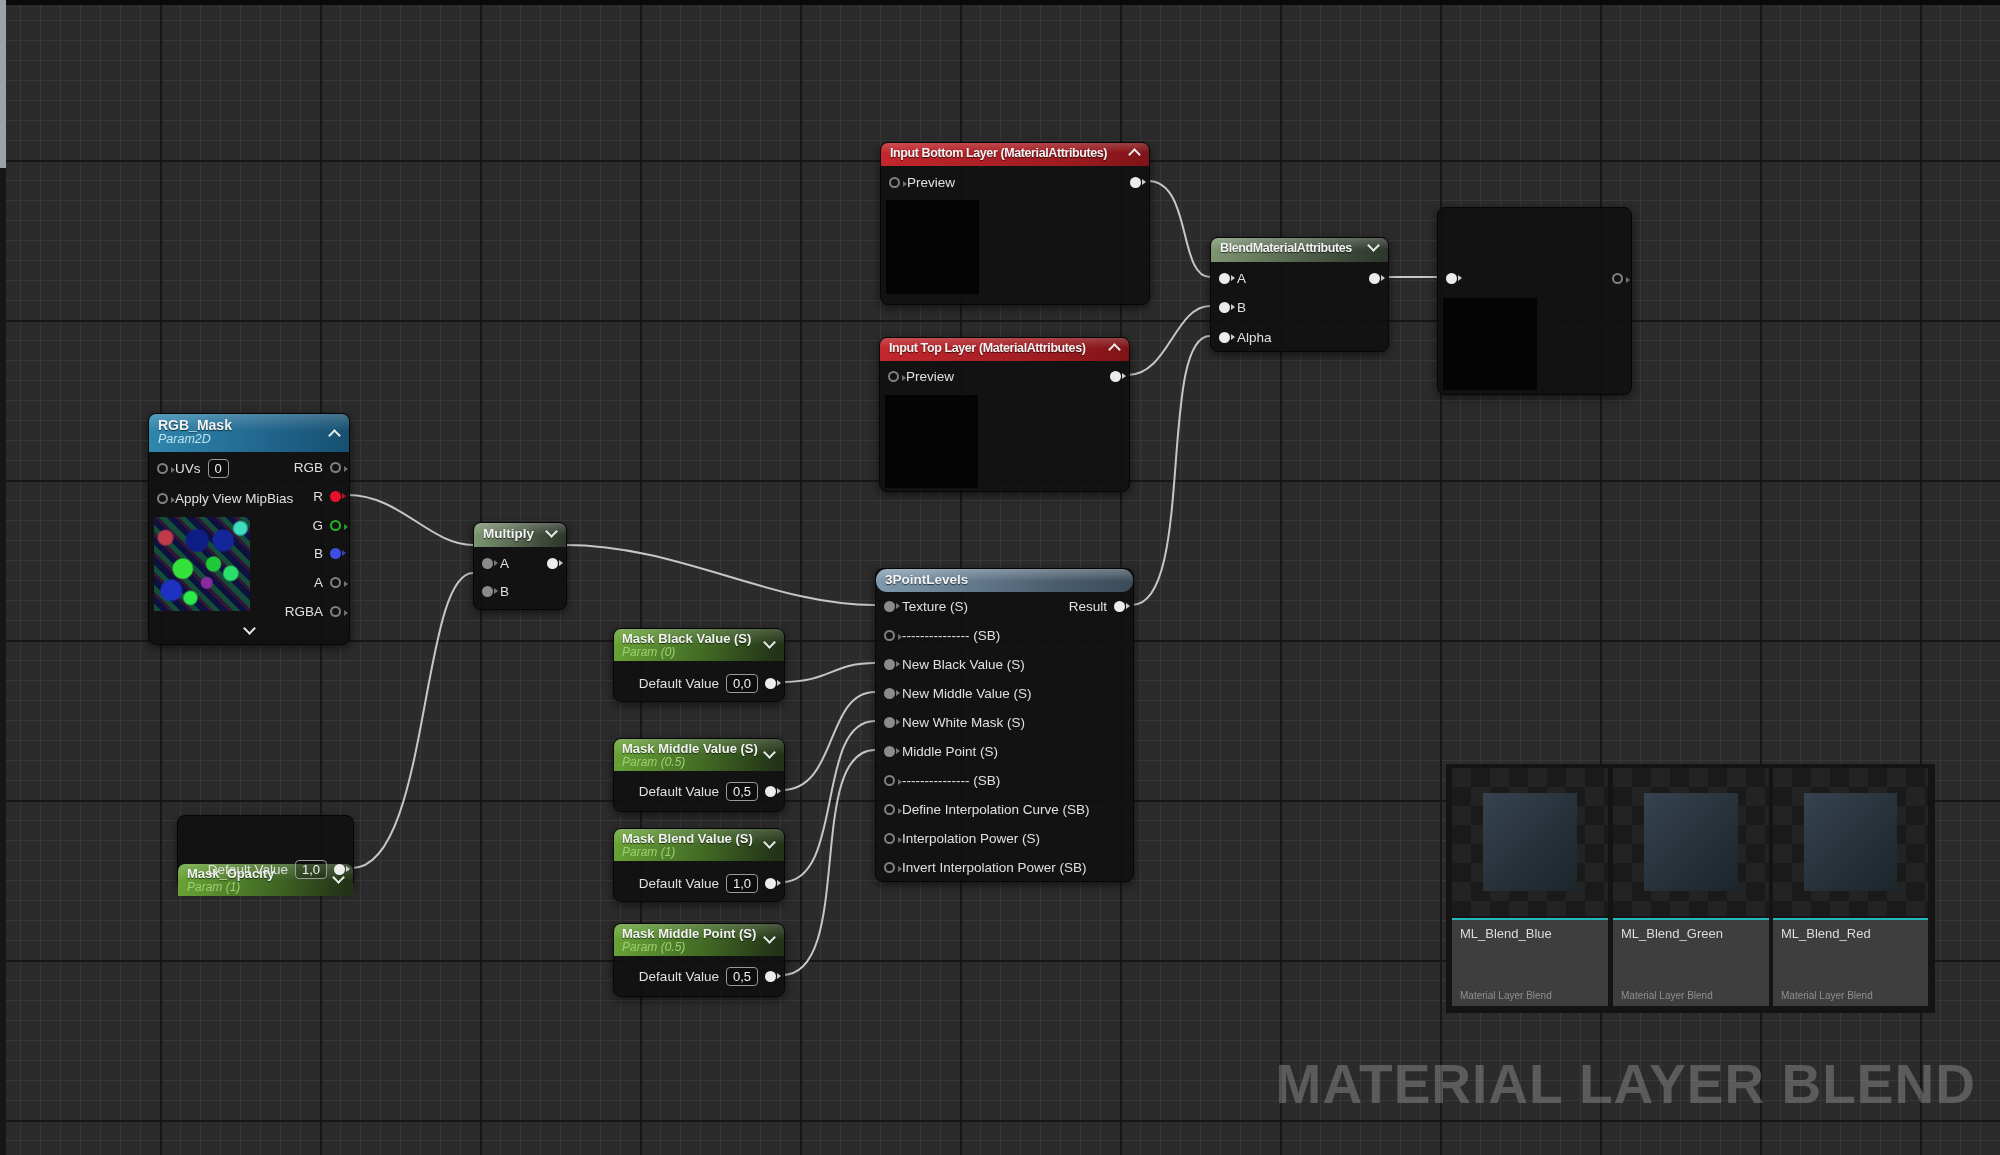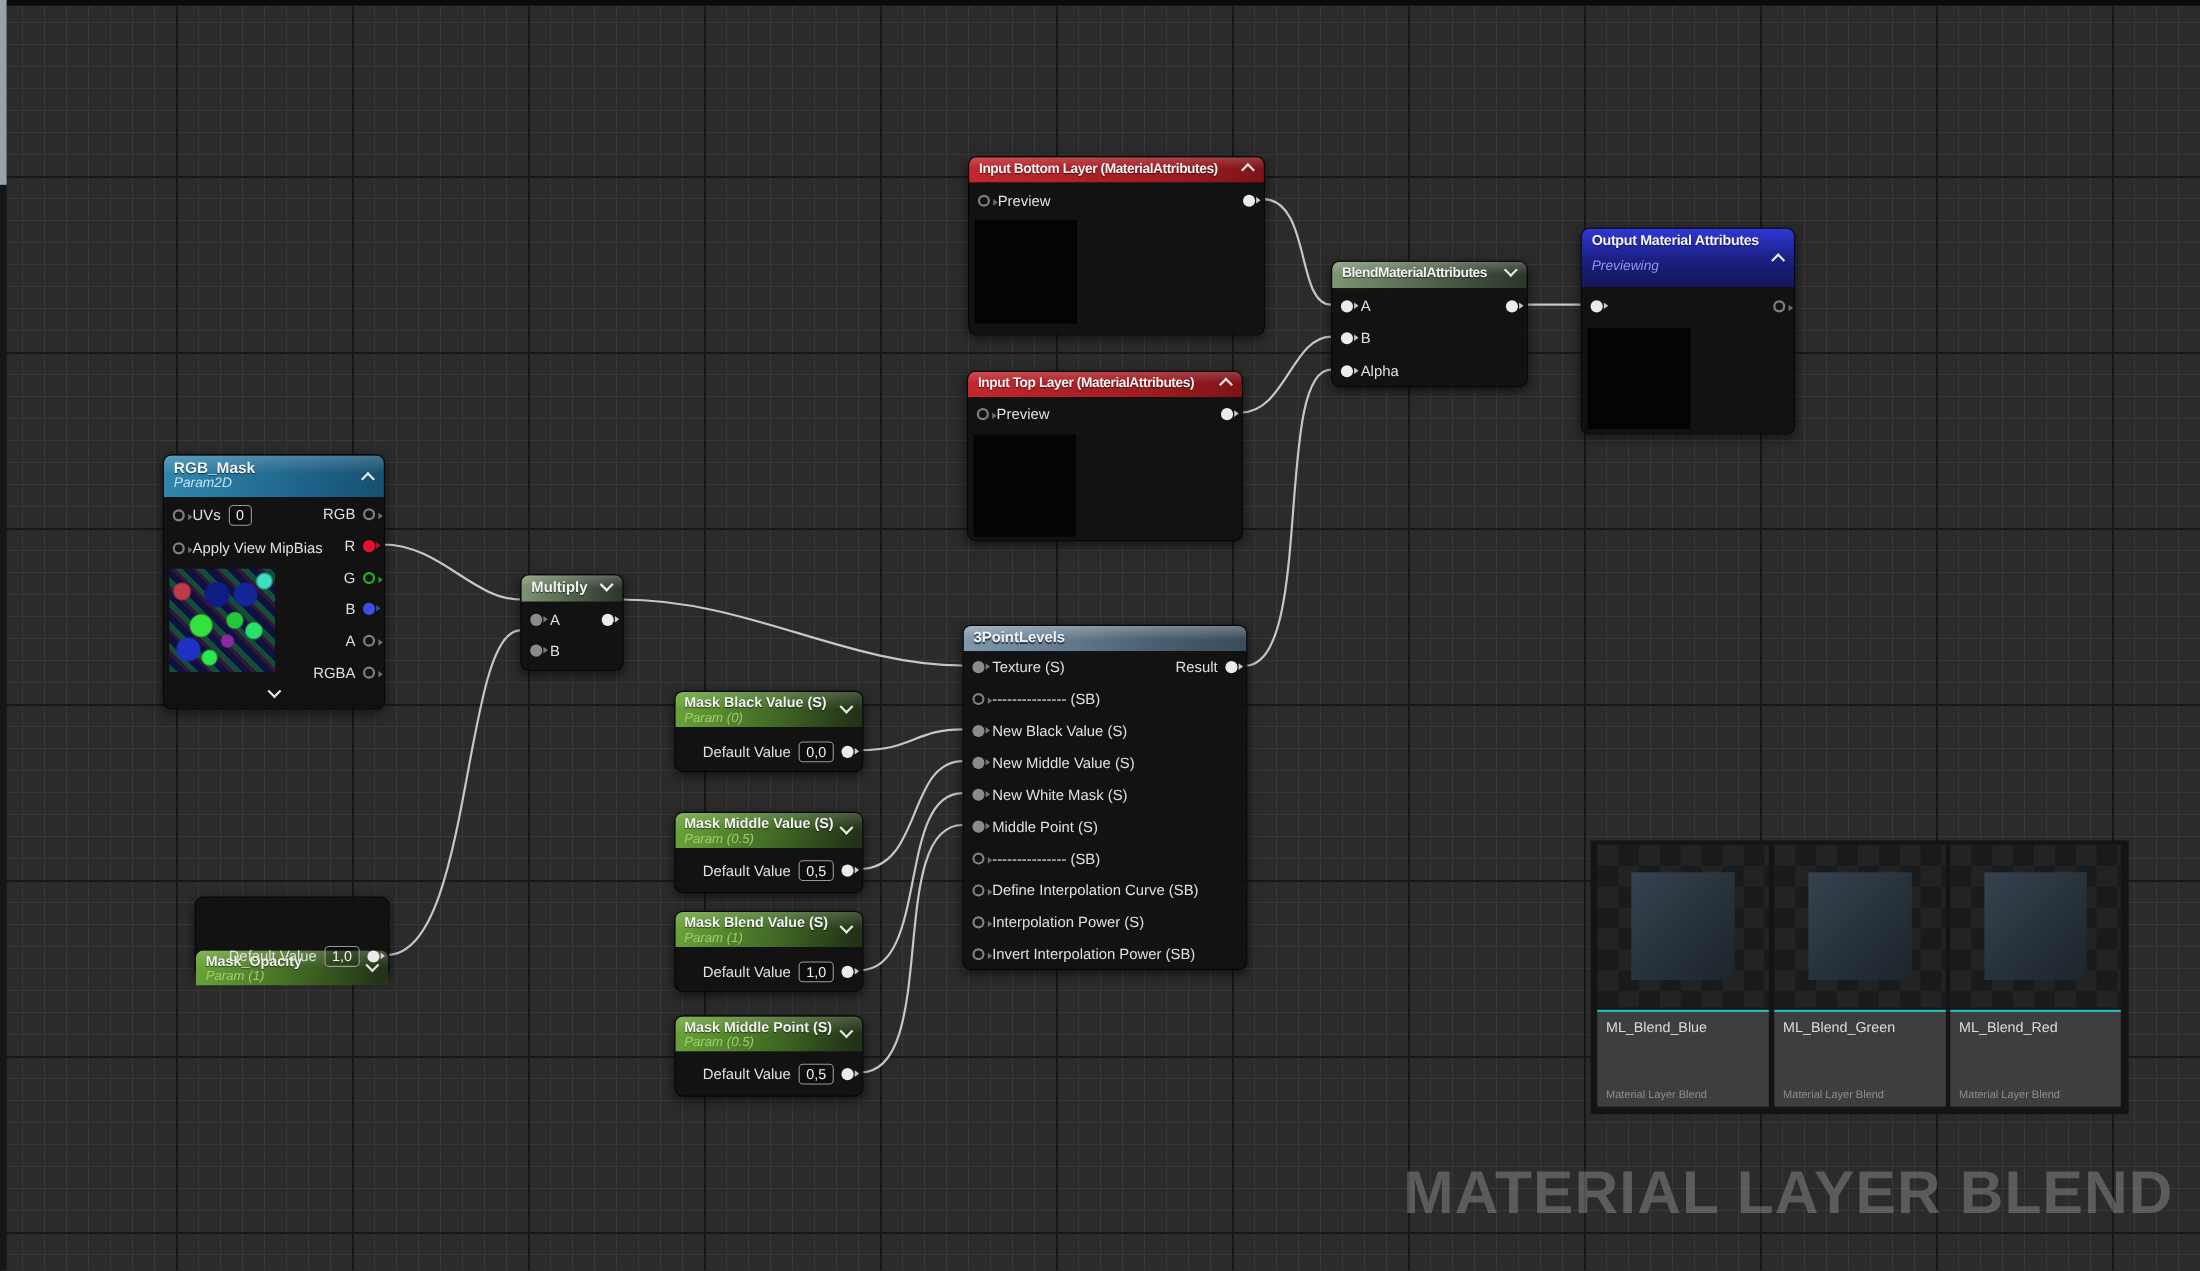--- a/index.html
+++ b/index.html
@@ -27,21 +27,21 @@
   .hdr .t{font-weight:bold;font-size:14px;color:#f3f3f3;white-space:nowrap;
           text-shadow:0 1px 1px rgba(0,0,0,.65);}
   .hdr .t.small{font-size:12.5px;letter-spacing:-.4px;}
   .hdr .s{font-style:italic;font-size:12.5px;margin-top:-1px;white-space:nowrap;}
   .hdr-red{background:linear-gradient(180deg,rgba(255,255,255,.18),rgba(255,255,255,0) 45%),
            linear-gradient(90deg,#c2272c,#9c1b20 70%,#7e1317);}
   .hdr-teal{background:linear-gradient(180deg,rgba(255,255,255,.2),rgba(255,255,255,0) 45%),
            linear-gradient(90deg,#2f87ae,#1d5c83 75%,#16506f);}
   .hdr-teal .s{color:#bfe3ef;}
   .hdr-steel{background:linear-gradient(180deg,rgba(255,255,255,.28),rgba(255,255,255,0) 55%),
-           linear-gradient(90deg,#7e99ae,#4a5d6e 70%,#3a4b59);}
+           linear-gradient(90deg,#7e99ae,#4a5d6e 70%,#3a4b59);border-radius:11px;}
   .hdr-sage{background:linear-gradient(180deg,rgba(255,255,255,.22),rgba(255,255,255,0) 50%),
            linear-gradient(90deg,#7d9571,#3d4939 75%,#2c362b);}
   .hdr-green{background:linear-gradient(180deg,rgba(255,255,255,.18),rgba(255,255,255,0) 50%),
            linear-gradient(100deg,#6aa537,#406824 55%,#223317 95%);}
   .hdr-green .s{color:#9fcf6f;}
   .hdr-navy{background:linear-gradient(180deg,#2e37d6 0%,#1b1f7e 55%,#131656 100%);}
   .hdr-navy .s{color:#8f97f0;}
 
   .chev{position:absolute;right:9px;width:11px;height:11px;}
   .chev::before{content:"";position:absolute;left:1px;top:1px;width:7px;height:7px;
@@ -275,25 +275,20 @@
   <div class="prow" style="left:8px;top:90px;">
       <span class="pin fw"></span>
       <span>Alpha</span>
     </div>
   <div class="prow out" style="right:8px;top:31px;">
       <span class="pin fw"></span>
     </div>
 </div>
 
 <div class="node" style="left:1437px;top:207px;width:193px;height:186px;">
-  <div class="hdr hdr-navy" style="height:46px;">
-    <div class="t" style="font-size:13px;letter-spacing:-.3px;">Output Material Attributes</div>
-    <div class="s" style="margin-top:8px;">Previewing</div>
-    <span class="chev up" style="top:20px;"></span>
-  </div>
   <div class="prow" style="left:8px;top:61px;">
       <span class="pin fw"></span>
     </div>
   <div class="prow out" style="right:8px;top:61px;">
       <span class="pin h"></span>
     </div>
   <div class="pblack" style="left:5px;top:90px;width:94px;height:92px;"></div>
 </div>
 
 <div class="node" style="left:177px;top:815px;width:175px;height:72px;">

